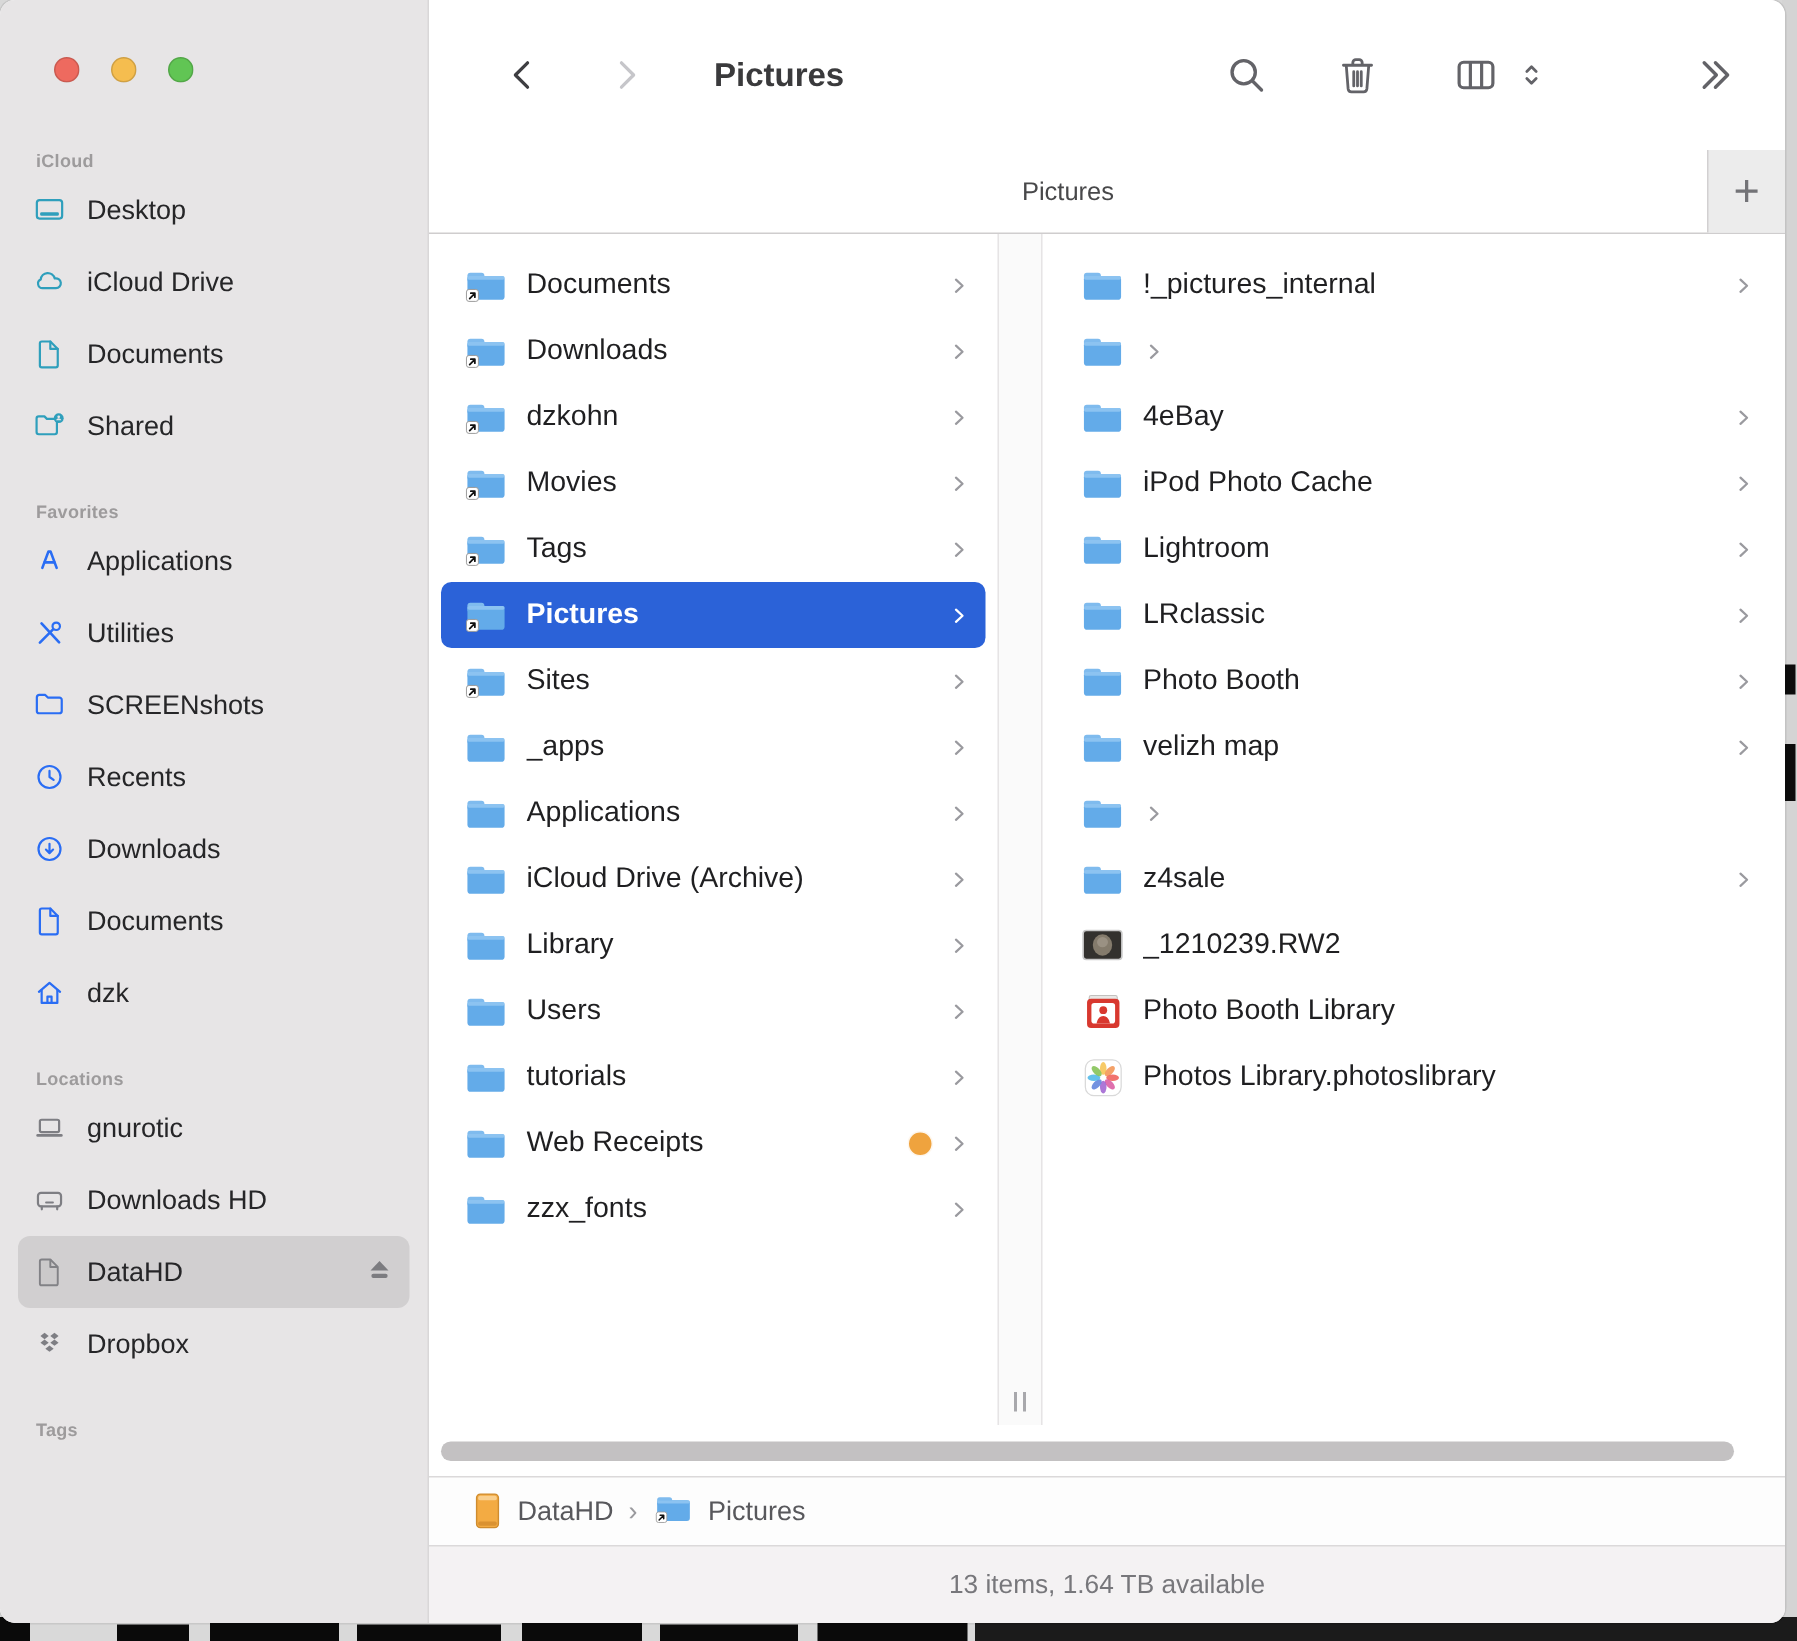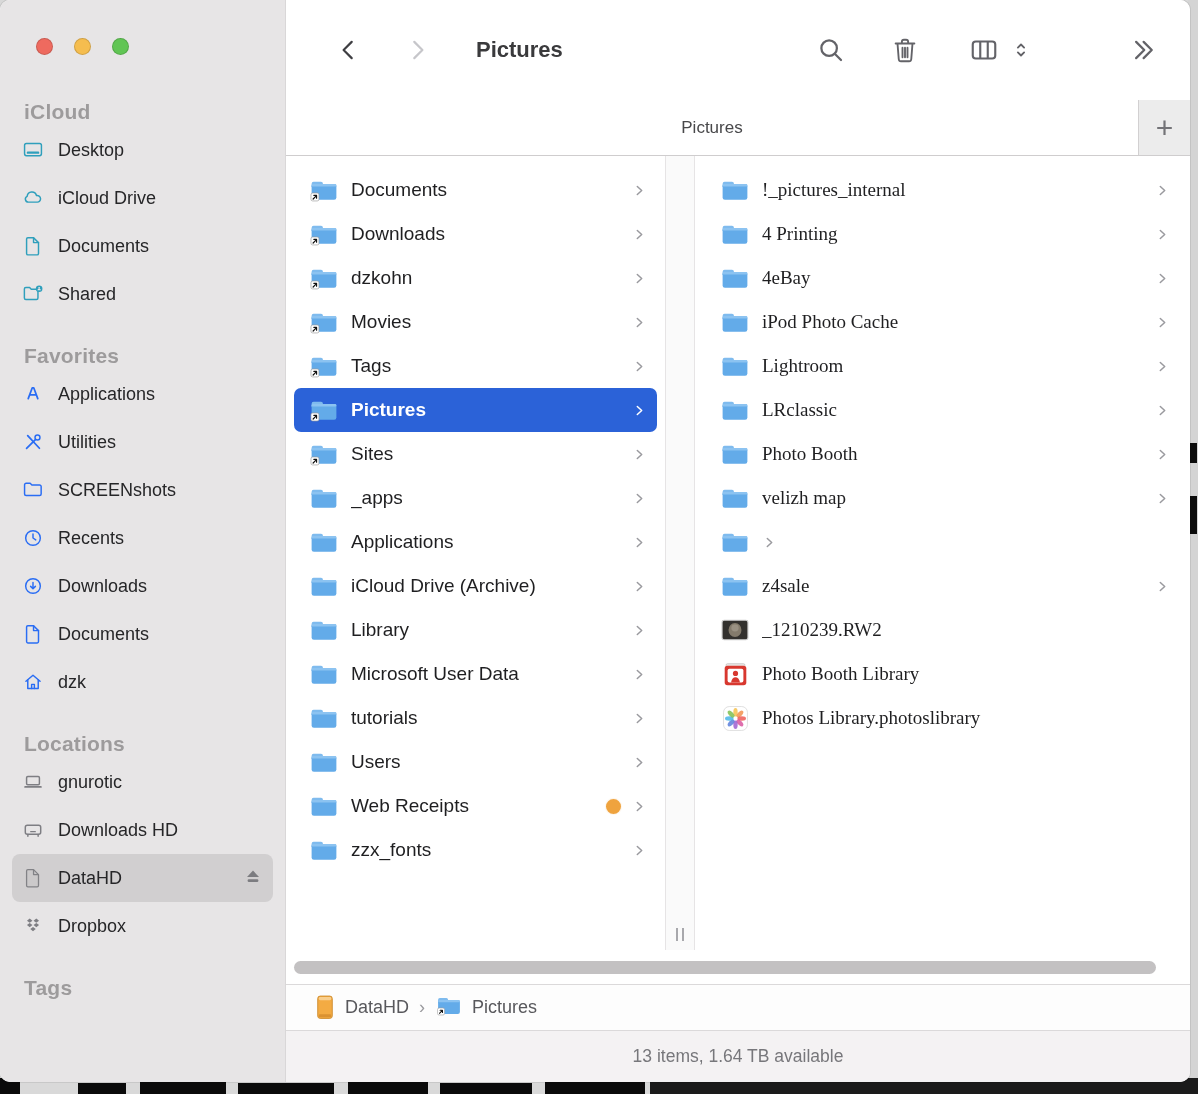--- a/index.html
+++ b/index.html
@@ -18,21 +18,21 @@
   .window { position:absolute; left:0; top:0; width:1190px; height:1082px;
     border-radius:10px; overflow:hidden; background:#fff; display:flex;
     box-shadow:0 0 0 1px rgba(0,0,0,.08); }
 
   
   .sidebar { position:relative; width:286px; height:100%; background:#e7e5e6;
     border-right:1px solid #d9d7d8; flex:none; }
   .traffic { position:absolute; top:38px; left:36px; display:flex; gap:21px; }
   .light { width:17px; height:17px; border-radius:50%; border:.5px solid rgba(0,0,0,.15); }
   .sections { margin-top:100px; }
-  .s-header { margin:26px 0 2px 24px; font-size:21px; font-weight:700; color:#9d9b9c; letter-spacing:.2px; }
+  .s-header { margin:26px 0 2px 24px; font-size:12px; font-weight:700; color:#9d9b9c; letter-spacing:.2px; }
   .sections > .sec:first-child .s-header { margin-top:0; }
   .s-item { display:flex; align-items:center; height:48px; margin:0 12px; padding:0 8px 0 6px;
     border-radius:8px; font-size:18px; color:#262628; }
   .s-item.sel { background:#d1cfd0; }
   .s-item .sicon { width:30px; display:flex; justify-content:center; flex:none; margin-right:10px; }
   .s-item .slabel { flex:1; white-space:nowrap; overflow:hidden; }
   .s-item .strail { flex:none; color:#7c7c80; display:flex; }
 
   
   .main { flex:1; display:flex; flex-direction:column; min-width:0; }
@@ -59,21 +59,21 @@
   .col.middle { width:379px; flex:none; }
   .divider { width:30px; flex:none; background:#fafafa; border-left:1px solid #e6e4e5;
     border-right:1px solid #e6e4e5; position:relative; }
   .divider .handle { position:absolute; bottom:0; left:0; right:0; height:32px;
     display:flex; align-items:center; justify-content:center; gap:4px; background:#fafafa; }
   .divider .handle i { display:block; width:2px; height:13px; background:#a8a8ac; }
   .col.right { flex:1; min-width:0; }
 
   .frow { display:flex; align-items:center; height:44px; border-radius:7px; font-size:19px; color:#1f1f21; }
   .col.middle .frow { margin:0 8px; padding:0 10px 0 16px; }
-  .col.right  .frow { margin:0 10px 0 8px; padding:0 10px 0 18px;font-family:Liberation Serif, serif; }
+  .col.right  .frow { margin:0 10px 0 8px; padding:0 10px 0 18px; }
   .frow.sel { background:#2b62d8; color:#fff; font-weight:600; }
   .ficon { width:28px; flex:none; display:flex; justify-content:center; margin-right:13px; }
   .flabel { flex:1; white-space:nowrap; overflow:hidden; }
   .tagdot { width:17px; height:17px; border-radius:50%; flex:none; margin-right:10px;
     border:1px solid rgba(255,255,255,.9); }
   .fchev { flex:none; display:flex; color:#9a9a9f; }
   .frow.sel .fchev { color:#fff; }
 
   .hscroll { height:34px; flex:none; background:#fff; display:flex; align-items:center; padding:0 8px; }
   .hthumb { height:13px; width:862px; border-radius:7px; background:#c3c1c2; }
@@ -512,51 +512,36 @@
               </span>
             </div>
             <div class="frow">
               <span class="ficon">
                 <svg width="28" height="23" viewBox="0 0 26 21">
       <rect x="1.5" y="2.4" width="10.5" height="6" rx="1.8" fill="#7fbbee"></rect>
       <rect x="1.5" y="4.5" width="23" height="14.7" rx="2.1" fill="#63abe9"></rect>
       <rect x="1.5" y="4.5" width="23" height="2.3" rx="1.1" fill="#8cc3f1"></rect>
                 </svg>
               </span>
-              <span class="flabel">Microsoft User Data</span>
+              <span class="flabel">Users</span>
               <span class="fchev">
                 <svg width="15" height="17" viewBox="0 0 24 26">
                   <path d="M8.5 6.5 15.5 13 8.5 19.5" fill="none" stroke="currentColor" stroke-width="2.4" stroke-linecap="round" stroke-linejoin="round"></path>
                 </svg>
               </span>
             </div>
             <div class="frow">
               <span class="ficon">
                 <svg width="28" height="23" viewBox="0 0 26 21">
       <rect x="1.5" y="2.4" width="10.5" height="6" rx="1.8" fill="#7fbbee"></rect>
       <rect x="1.5" y="4.5" width="23" height="14.7" rx="2.1" fill="#63abe9"></rect>
       <rect x="1.5" y="4.5" width="23" height="2.3" rx="1.1" fill="#8cc3f1"></rect>
                 </svg>
               </span>
               <span class="flabel">tutorials</span>
-              <span class="fchev">
-                <svg width="15" height="17" viewBox="0 0 24 26">
-                  <path d="M8.5 6.5 15.5 13 8.5 19.5" fill="none" stroke="currentColor" stroke-width="2.4" stroke-linecap="round" stroke-linejoin="round"></path>
-                </svg>
-              </span>
-            </div>
-            <div class="frow">
-              <span class="ficon">
-                <svg width="28" height="23" viewBox="0 0 26 21">
-      <rect x="1.5" y="2.4" width="10.5" height="6" rx="1.8" fill="#7fbbee"></rect>
-      <rect x="1.5" y="4.5" width="23" height="14.7" rx="2.1" fill="#63abe9"></rect>
-      <rect x="1.5" y="4.5" width="23" height="2.3" rx="1.1" fill="#8cc3f1"></rect>
-                </svg>
-              </span>
-              <span class="flabel">Users</span>
               <span class="fchev">
                 <svg width="15" height="17" viewBox="0 0 24 26">
                   <path d="M8.5 6.5 15.5 13 8.5 19.5" fill="none" stroke="currentColor" stroke-width="2.4" stroke-linecap="round" stroke-linejoin="round"></path>
                 </svg>
               </span>
             </div>
             <div class="frow">
               <span class="ficon">
                 <svg width="28" height="23" viewBox="0 0 26 21">
       <rect x="1.5" y="2.4" width="10.5" height="6" rx="1.8" fill="#7fbbee"></rect>
@@ -611,21 +596,20 @@
               </span>
             </div>
             <div class="frow">
               <span class="ficon">
                 <svg width="28" height="23" viewBox="0 0 26 21">
       <rect x="1.5" y="2.4" width="10.5" height="6" rx="1.8" fill="#7fbbee"></rect>
       <rect x="1.5" y="4.5" width="23" height="14.7" rx="2.1" fill="#63abe9"></rect>
       <rect x="1.5" y="4.5" width="23" height="2.3" rx="1.1" fill="#8cc3f1"></rect>
                 </svg>
               </span>
-              <span class="flabel">4 Printing</span>
               <span class="fchev">
                 <svg width="15" height="17" viewBox="0 0 24 26">
                   <path d="M8.5 6.5 15.5 13 8.5 19.5" fill="none" stroke="currentColor" stroke-width="2.4" stroke-linecap="round" stroke-linejoin="round"></path>
                 </svg>
               </span>
             </div>
             <div class="frow">
               <span class="ficon">
                 <svg width="28" height="23" viewBox="0 0 26 21">
       <rect x="1.5" y="2.4" width="10.5" height="6" rx="1.8" fill="#7fbbee"></rect>

